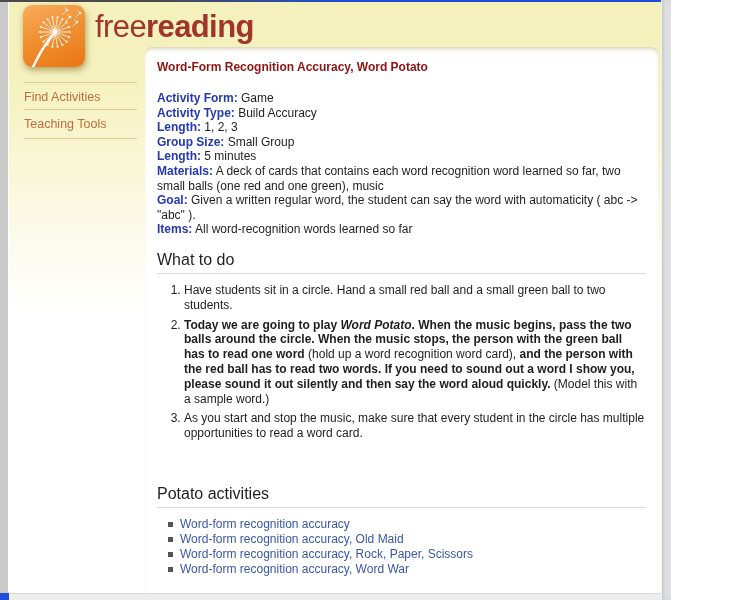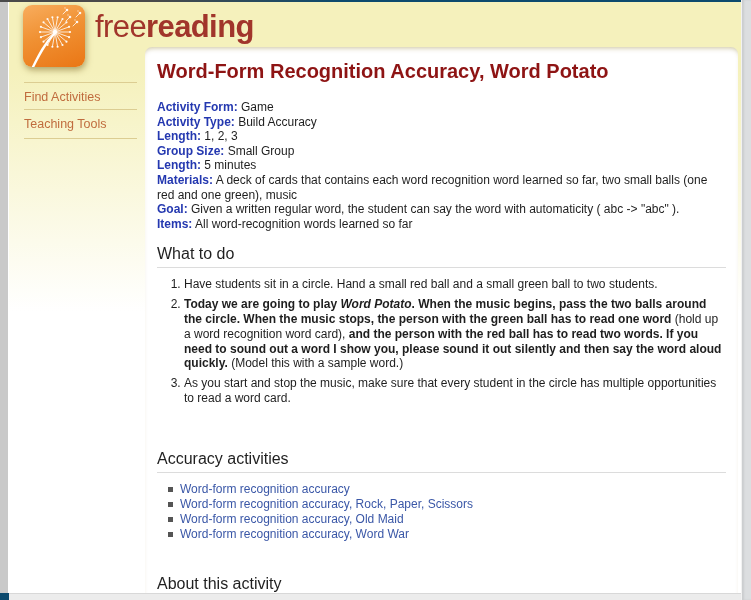--- a/index.html
+++ b/index.html
@@ -1,17 +1,17 @@
 <!DOCTYPE html>
 <html><head>
 <meta charset="utf-8">
 <style>
   html,body{margin:0;padding:0;width:751px;height:600px;overflow:hidden;
     font-family:"Liberation Sans", sans-serif;background:#fff;}
-  .screen{position:relative;width:751px;height:600px;overflow:hidden;background:#0c4a6e;}
+  .screen{position:relative;width:671px;height:600px;overflow:hidden;background:#1d4ed8;}
 
   
   .top-line{position:absolute;top:0;left:0;width:340px;height:2px;z-index:6;
     background:linear-gradient(to right,#4a4a4a 45%,rgba(74,74,74,0));}
   .left-strip{position:absolute;top:0;left:0;width:8px;height:593px;background:#c9c9c9;
     border-right:1px solid #fff;z-index:5;}
   .right-strip{position:absolute;top:0;right:0;width:9px;height:600px;background:#dcdee0;
     border-left:1px solid #f2f2f2;box-shadow:inset 2px 0 2px rgba(0,0,0,.08);z-index:5;}
   .bottom-strip{position:absolute;bottom:0;left:9px;right:10px;height:6px;background:#ececec;
     border-top:1px solid #d8d8d8;z-index:4;}
@@ -32,21 +32,21 @@
   .sidebar{position:absolute;top:80px;left:0;width:136px;z-index:2;}
   .side-item{display:block;margin:0 8px 0 15px;padding:7px 0 5px;border-top:1px solid #dccd92;
     color:#c06c3e;font-size:12.5px;cursor:pointer;}
   .side-item:last-child{padding-bottom:7px;border-bottom:1px solid #dccd92;}
 
   
   .content{position:absolute;top:45px;left:136px;right:3px;bottom:0;background:#fff;
     border-radius:7px 7px 0 0;box-sizing:border-box;padding:9px 12px 0;
     box-shadow:inset 0 4px 5px -3px rgba(140,120,40,.45);z-index:1;}
 
-  h1.title{color:#8e1414;font-size:20px;margin:4px 0 17px;letter-spacing:0;}
+  h1.title{color:#8e1414;font-size:12px;margin:4px 0 17px;letter-spacing:0;}
   .meta-line{font-size:12px;line-height:14.6px;color:#1e1e1e;}
   .meta-label{color:#2438b0;font-weight:bold;}
 
   h2.section{font-size:16px;font-weight:400;color:#1f1f1f;margin:14px 0 0;
     padding-bottom:4px;border-bottom:1px solid #dcdcdc;}
   h2.mt-big{margin-top:44px;}
   h2.mt-med{margin-top:33px;}
 
   ol.steps{margin:9px 0 0;padding-left:27px;font-size:12px;line-height:14.8px;color:#1e1e1e;}
   ol.steps li{margin-bottom:5px;}
@@ -145,25 +145,25 @@
           <div class="meta-line"><span class="meta-label">Items:</span> All word-recognition words learned so far</div>
         </div>
 
       <h2 class="section">What to do</h2>
       <ol class="steps" id="steps">
           <li><span>Have students sit in a circle. Hand a small red ball and a small green ball to two students.</span></li>
           <li><span class="seg-b">Today we are going to play </span><span class="seg-bi">Word Potato</span><span class="seg-b">. When the music begins, pass the two balls around the circle. When the music stops, the person with the green ball has to read one word </span><span>(hold up a word recognition word card), </span><span class="seg-b">and the person with the red ball has to read two words. If you need to sound out a word I show you, please sound it out silently and then say the word aloud quickly. </span><span>(Model this with a sample word.)</span></li>
           <li><span>As you start and stop the music, make sure that every student in the circle has multiple opportunities to read a word card.</span></li>
         </ol>
 
-      <h2 class="section mt-big">Accuracy activities</h2>
+      <h2 class="section mt-big">Potato activities</h2>
       <ul class="related" id="related">
           <li><a class="lnk">Word-form recognition accuracy</a></li>
+          <li><a class="lnk">Word-form recognition accuracy, Old Maid</a></li>
           <li><a class="lnk">Word-form recognition accuracy, Rock, Paper, Scissors</a></li>
-          <li><a class="lnk">Word-form recognition accuracy, Old Maid</a></li>
           <li><a class="lnk">Word-form recognition accuracy, Word War</a></li>
         </ul>
 
       <h2 class="section mt-med">About this activity</h2>
 
     </div>
   </div>
 </div>
 
 </body></html>

